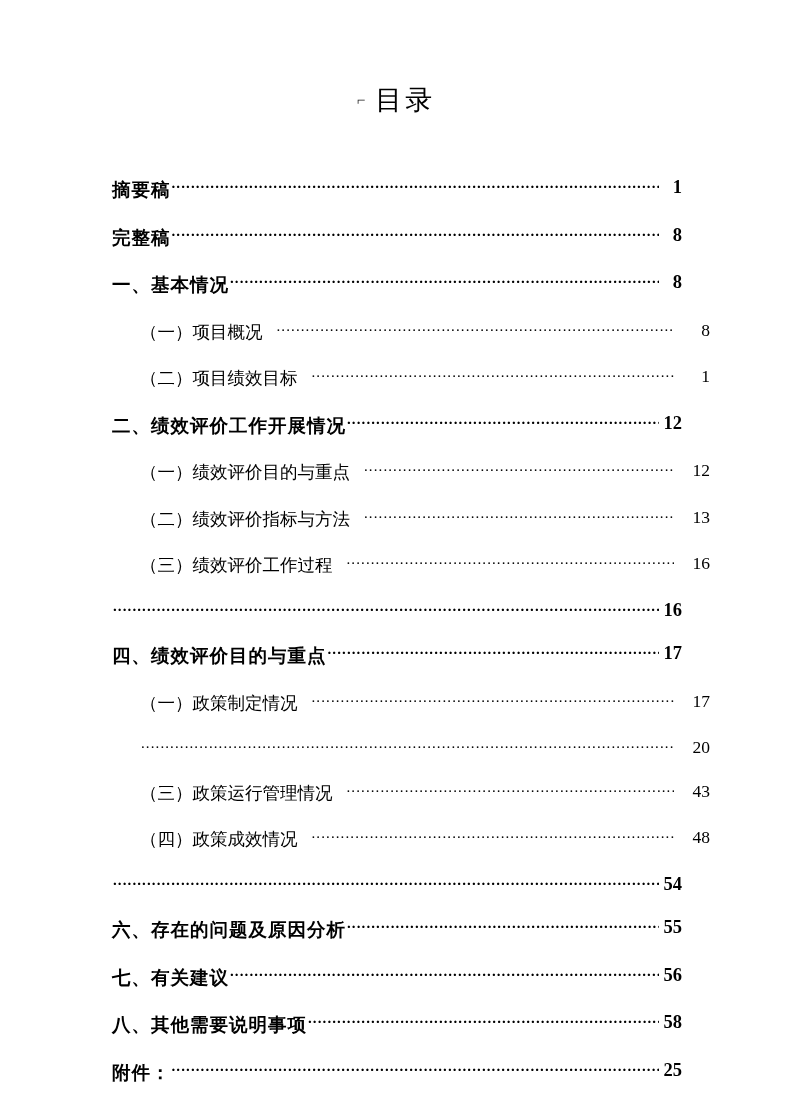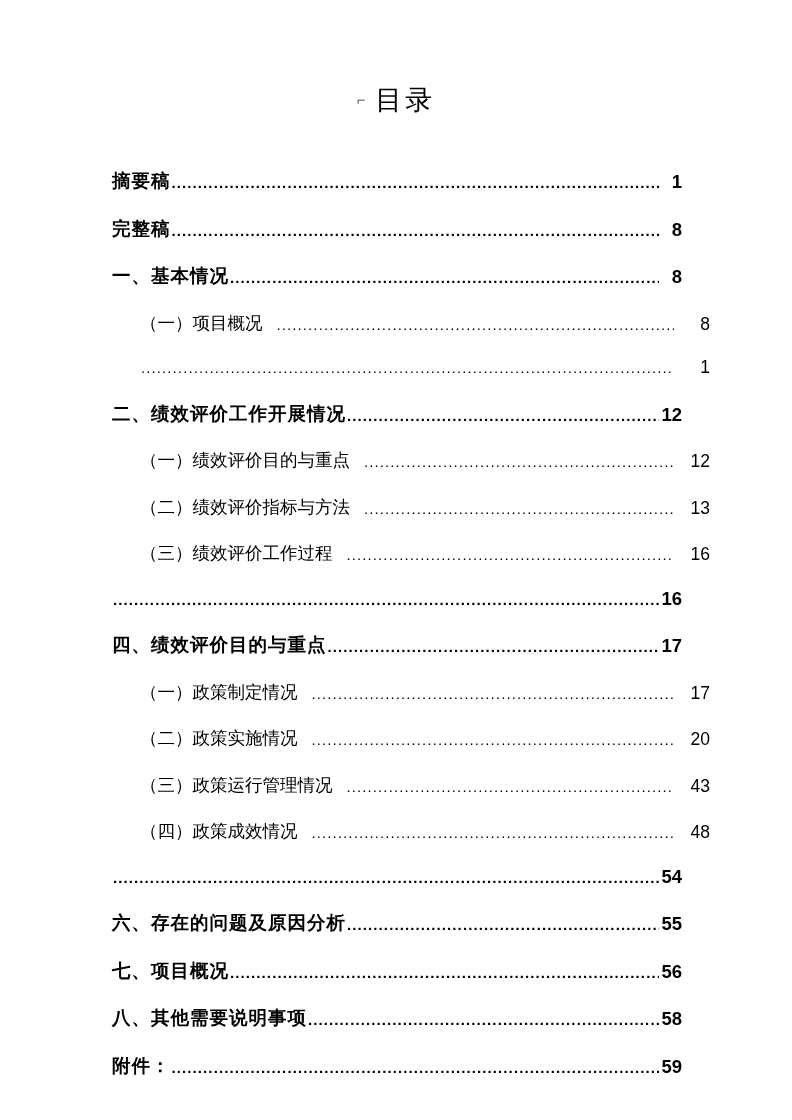--- a/index.html
+++ b/index.html
@@ -45,24 +45,25 @@
     color: #000;
   }
   .toc {
     position: absolute;
     top: 168px;
     left: 112px;
     width: 570px;
   }
   .toc-entry {
     display: flex;
-    align-items: flex-end;
+    align-items: flex-start;
     width: 100%;
-    font-family: Liberation Sans, sans-serif;
+    font-family: Liberation Serif, serif;
     color: #000;
+    margin-top: 9px;
   }
   .toc-entry .label {
     white-space: nowrap;
     flex: 0 0 auto;
   }
   .toc-entry .dots {
     flex: 1 1 auto;
     overflow: hidden;
     white-space: nowrap;
     margin: 0 1px;
@@ -125,20 +126,21 @@
         <span class="label">一、基本情况</span>
         <span class="dots">.......................................................................................................................</span>
         <span class="page-no">8</span>
       </div>
       <div class="toc-entry lvl2">
         <span class="label">（一）项目概况</span>
         <span class="dots">.......................................................................................................................</span>
         <span class="page-no">8</span>
       </div>
       <div class="toc-entry lvl2">
+        <span class="label">（二）项目绩效目标</span>
         <span class="dots">.......................................................................................................................</span>
         <span class="page-no">1</span>
       </div>
       <div class="toc-entry lvl1">
         <span class="label">二、绩效评价工作开展情况</span>
         <span class="dots">.......................................................................................................................</span>
         <span class="page-no">12</span>
       </div>
       <div class="toc-entry lvl2">
         <span class="label">（一）绩效评价目的与重点</span>
@@ -163,21 +165,20 @@
         <span class="label">四、绩效评价目的与重点</span>
         <span class="dots">.......................................................................................................................</span>
         <span class="page-no">17</span>
       </div>
       <div class="toc-entry lvl2">
         <span class="label">（一）政策制定情况</span>
         <span class="dots">.......................................................................................................................</span>
         <span class="page-no">17</span>
       </div>
       <div class="toc-entry lvl2">
-        <span class="label">（二）政策实施情况</span>
         <span class="dots">.......................................................................................................................</span>
         <span class="page-no">20</span>
       </div>
       <div class="toc-entry lvl2">
         <span class="label">（三）政策运行管理情况</span>
         <span class="dots">.......................................................................................................................</span>
         <span class="page-no">43</span>
       </div>
       <div class="toc-entry lvl2">
         <span class="label">（四）政策成效情况</span>
@@ -187,29 +188,29 @@
       <div class="toc-entry lvl1">
         <span class="dots">.......................................................................................................................</span>
         <span class="page-no">54</span>
       </div>
       <div class="toc-entry lvl1">
         <span class="label">六、存在的问题及原因分析</span>
         <span class="dots">.......................................................................................................................</span>
         <span class="page-no">55</span>
       </div>
       <div class="toc-entry lvl1">
-        <span class="label">七、项目概况</span>
+        <span class="label">七、有关建议</span>
         <span class="dots">.......................................................................................................................</span>
         <span class="page-no">56</span>
       </div>
       <div class="toc-entry lvl1">
         <span class="label">八、其他需要说明事项</span>
         <span class="dots">.......................................................................................................................</span>
         <span class="page-no">58</span>
       </div>
       <div class="toc-entry lvl1">
         <span class="label">附件：</span>
         <span class="dots">.......................................................................................................................</span>
-        <span class="page-no">59</span>
+        <span class="page-no">25</span>
       </div>
     </div>
 
 </div>
 
 </body></html>

